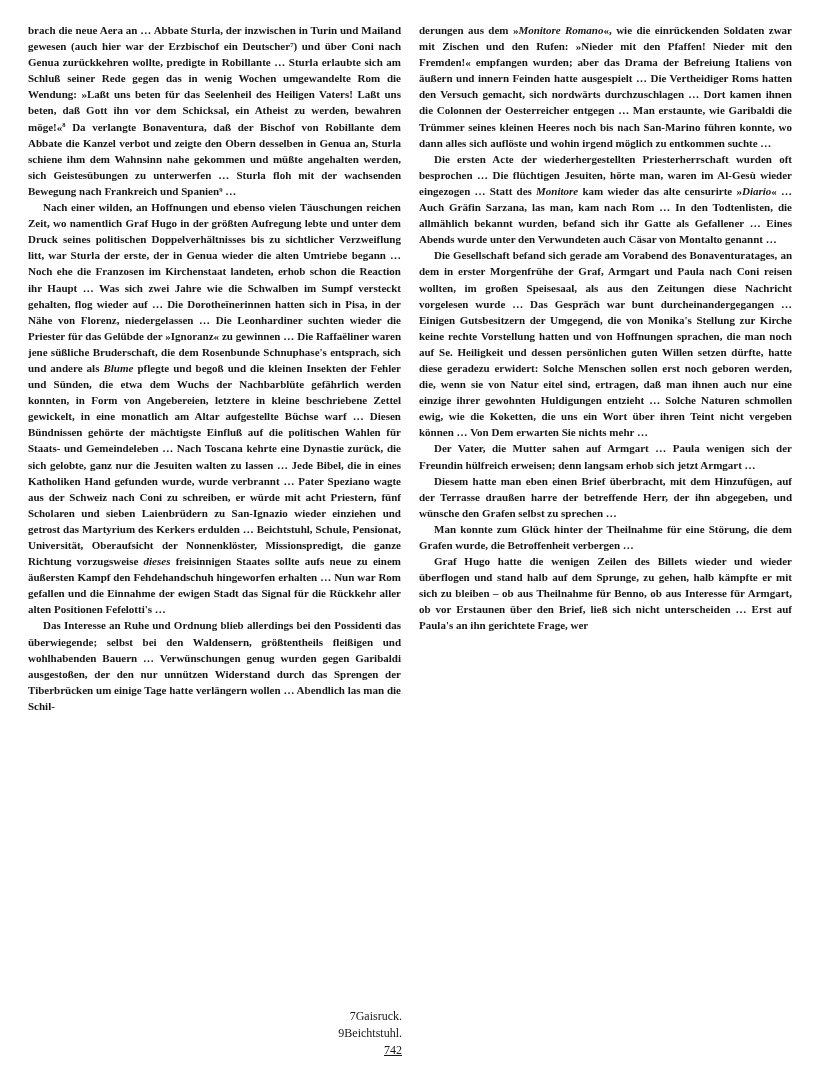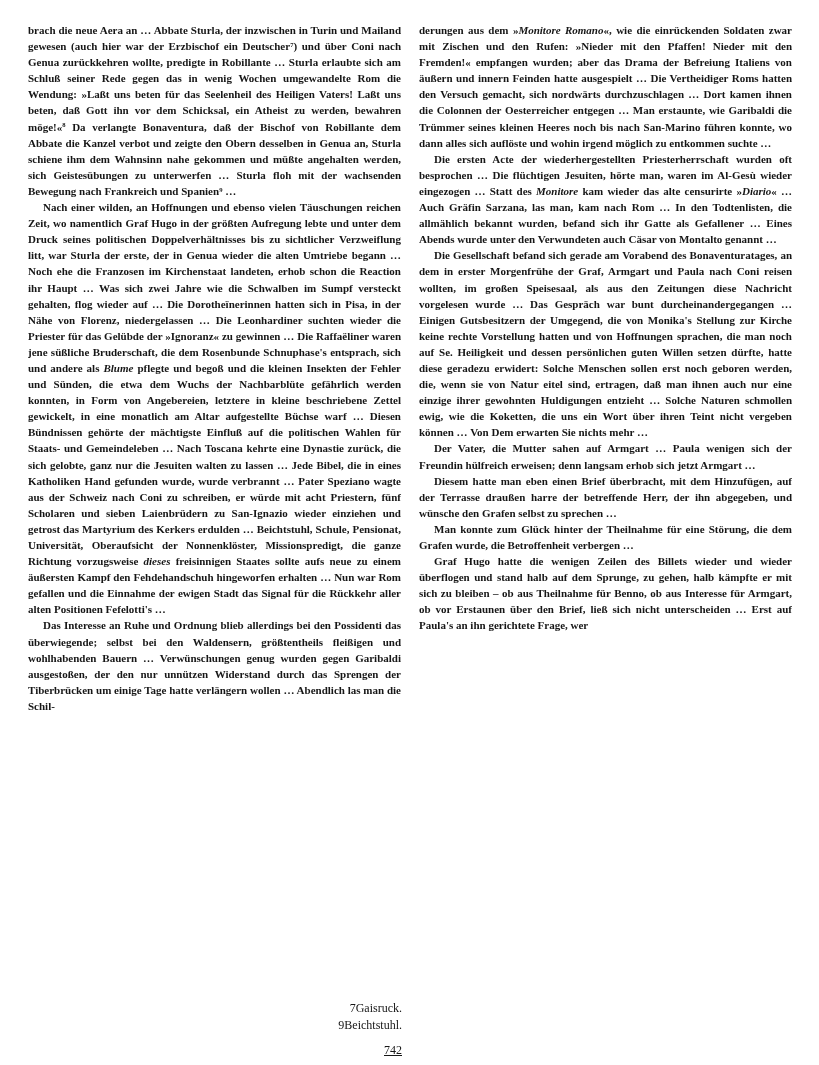--- a/index.html
+++ b/index.html
@@ -58,21 +58,21 @@
     font-size: 12px;
     line-height: 17px;
     color: #161616;
     text-align: right;
   }
   .footnote .fn-num {
     display: inline-block;
     width: 28px;
   }
   .page-number {
-    margin-top: 8px;
+    margin-top: 0;
     text-decoration: underline;
   }
 </style>
 </head>
 <body>
 
 <div class="page">
   <div class="columns">
     <div class="col">
         <p class="para"><span>brach die neue Aera an … Abbate Sturla, der inzwischen in Turin und Mailand gewesen (auch hier war der Erzbischof ein Deutscher</span><sup>7</sup><span>) und über Coni nach Genua zurückkehren wollte, predigte in Robillante … Sturla erlaubte sich am Schluß seiner Rede gegen das in wenig Wochen umgewandelte Rom die Wendung: »Laßt uns beten für das Seelenheil des Heiligen Vaters! Laßt uns beten, daß Gott ihn vor dem Schicksal, ein Atheist zu werden, bewahren möge!«</span><sup>8</sup><span> Da verlangte Bonaventura, daß der Bischof von Robillante dem Abbate die Kanzel verbot und zeigte den Obern desselben in Genua an, Sturla schiene ihm dem Wahnsinn nahe gekommen und müßte angehalten werden, sich Geistesübungen zu unterwerfen … Sturla floh mit der wachsenden Bewegung nach Frankreich und Spanien</span><sup>9</sup><span> …</span></p>

